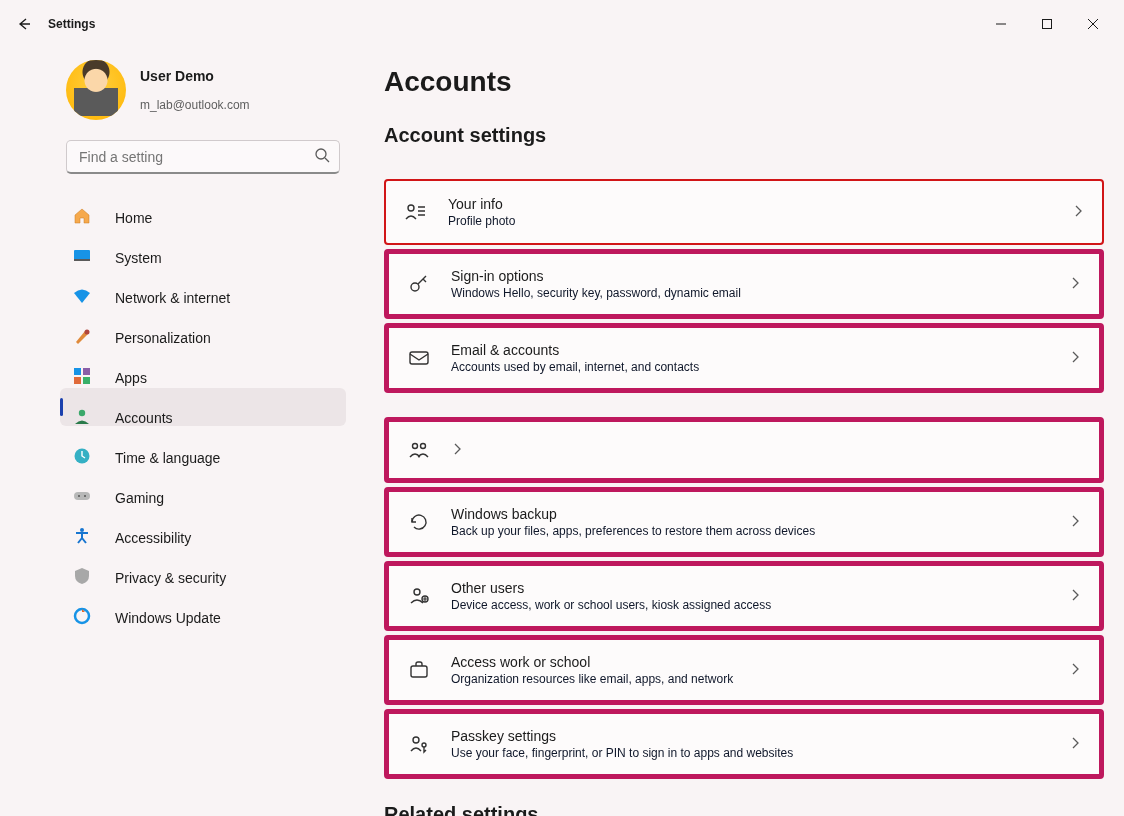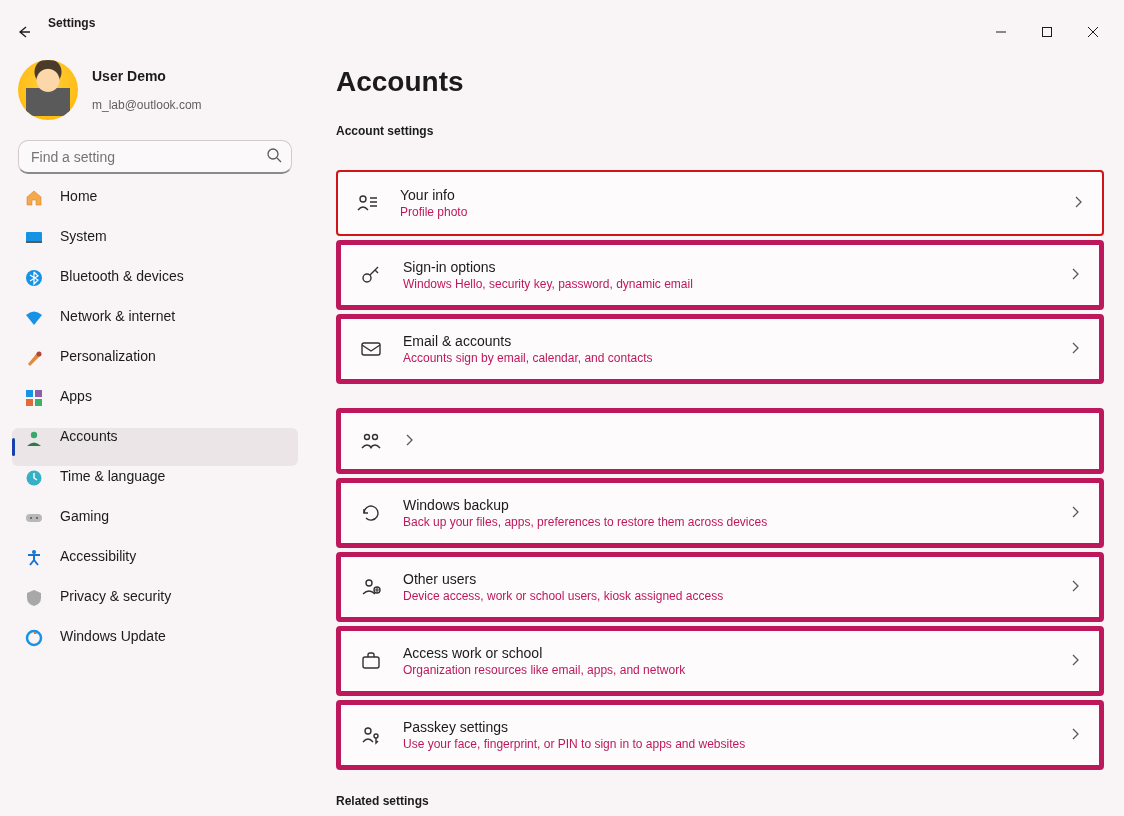--- a/index.html
+++ b/index.html
@@ -1,60 +1,60 @@
 <!DOCTYPE html>
 <html><head>
   <meta charset="utf-8">
   <style>
     * { margin: 0; padding: 0; box-sizing: border-box; font-family: 'Segoe UI Variable', 'Segoe UI', sans-serif; }
     body { background: #f9f4f5; width: 1124px; height: 816px; overflow: hidden; color: #1b1b1b; }
 
     
-    .titlebar { display: flex; height: 48px; padding: 16px 8px; }
+    .titlebar { display: flex; align-items: center; height: 48px; padding: 8px 8px; }
     .back-btn { width: 32px; height: 32px; display: flex; align-items: center; justify-content: center; border: none; background: transparent; cursor: pointer; border-radius: 4px; }
     .titlebar-title { margin-left: 8px; font-size: 12px; font-weight: 600; }
     .titlebar-spacer { flex: 1; }
     .win-controls { display: flex; gap: 0; }
     .win-btn { width: 46px; height: 32px; display: flex; align-items: center; justify-content: center; background: transparent; border: none; cursor: pointer; }
 
     
-    .layout { display: flex; height: calc(100% - 48px); }
+    .layout { display: flex; height: calc(100% - 48px); padding-left: 48px; }
 
     
     .sidebar { width: 308px; padding: 8px 10px 0 12px; display: flex; flex-direction: column; }
     .profile { display: flex; align-items: center; gap: 14px; padding: 4px 6px 12px 6px; }
     .avatar { width: 60px; height: 60px; border-radius: 50%; background: radial-gradient(circle at 50% 40%, #ffcf3f 0%, #ffb400 100%); position: relative; overflow: hidden; flex-shrink: 0; }
     .avatar::after { content: ""; position: absolute; inset: 0; background:
       radial-gradient(circle at 50% 34%, #fbd7a9 0 11px, transparent 12px),
       radial-gradient(circle at 50% 20%, #4a3b2a 0 13px, transparent 14px),
       linear-gradient(#5a5a5a,#5a5a5a) 50% 88%/44px 28px no-repeat; }
     .profile-name { font-size: 14px; font-weight: 600; }
     .profile-email { font-size: 12px; color: #5f5f5f; margin-top: 14px; }
 
     .search-wrap { position: relative; margin: 8px 6px 14px 6px; }
-    .search { width: 100%; height: 34px; border: 1px solid #d0cacc; border-bottom: 2px solid #8a8a8a; border-radius: 10px; background: #fcf9fa; padding: 0 34px 0 12px; font-size: 14px; outline: none; }
+    .search { width: 100%; height: 34px; border: 1px solid #d0cacc; border-bottom: 2px solid #8a8a8a; border-radius: 5px; background: #fcf9fa; padding: 0 34px 0 12px; font-size: 14px; outline: none; }
     .search-icon { position: absolute; right: 10px; top: 50%; transform: translateY(-50%); pointer-events: none; color: #5a5a5a; }
 
     .nav { display: flex; flex-direction: column; gap: 2px; }
-    .nav-item { display: flex; align-items: flex-start; gap: 16px; height: 38px; padding: 0 12px; border-radius: 6px; cursor: pointer; font-size: 14px; position: relative; }
+    .nav-item { display: flex; align-items: flex-end; gap: 23px; height: 38px; padding: 0 12px; border-radius: 6px; cursor: pointer; font-size: 14px; position: relative; }
     .nav-item.selected { background: #ece5e7; }
     .nav-item.selected::before { content: ""; position: absolute; left: 0; top: 10px; bottom: 10px; width: 3px; background: #1a40ad; border-radius: 3px; }
     .nav-icon { width: 20px; height: 20px; display: flex; align-items: center; justify-content: center; flex-shrink: 0; }
 
     
     .main { flex: 1; padding: 18px 20px 0 28px; overflow-y: auto; height: 100%; position: relative; }
     .main h1 { font-size: 28px; font-weight: 600; margin-bottom: 26px; }
-    .section-title { font-size: 12px; font-weight: 600; margin-bottom: 10px; margin-top: 8px; }
+    .section-title { font-size: 20px; font-weight: 600; margin-bottom: 10px; margin-top: 8px; }
     .cards-group { display: flex; flex-direction: column; gap: 4px; margin-bottom: 24px; }
     .card { display: flex; align-items: center; gap: 20px; background: #fdfbfb; border: 5px solid #be185d; border-radius: 4px; padding: 14px 18px; cursor: pointer; min-height: 66px; }
     .card.highlight { border: 2px solid #d11517; margin-top: 22px; }
     .card-icon { width: 24px; height: 24px; display: flex; align-items: center; justify-content: center; flex-shrink: 0; color: #323232; }
     .card-texts { flex: 1; }
     .card-title { font-size: 14px; color: #1b1b1b; }
-    .card-sub { font-size: 12px; color: #be185d; margin-top: 2px; }
+    .card-sub { font-size: 12px; color: #0f172a; margin-top: 2px; }
     .chev { color: #5a5a5a; flex-shrink: 0; }
     
     .main::-webkit-scrollbar { width: 6px; }
     .main::-webkit-scrollbar-thumb { background: #c2bcbe; border-radius: 3px; }
   </style>
 </head>
 <body>
 
 <div class="titlebar">
   <button class="back-btn">
@@ -118,29 +118,20 @@
           <svg width="18" height="18" viewBox="0 0 18 18">
               <rect x="1" y="3" width="16" height="11" rx="1" fill="#1793e6"></rect>
               <rect x="1" y="12" width="16" height="2" fill="#5a5a5a"></rect>
             </svg>
         </span>
         <span>System</span>
       </div>
       <div class="nav-item">
         <span class="nav-icon">
           <svg width="18" height="18" viewBox="0 0 18 18">
-              <circle cx="9" cy="9" r="8" fill="#1793e6"></circle>
-              <path d="M9 3 V15 L13 11 L5 6 M9 3 L13 7 L5 12" stroke="#fff" stroke-width="1.2" fill="none"></path>
-            </svg>
-        </span>
-        <span>Bluetooth &amp; devices</span>
-      </div>
-      <div class="nav-item">
-        <span class="nav-icon">
-          <svg width="18" height="18" viewBox="0 0 18 18">
               <path d="M1 6 Q9 -1 17 6 L9 16 Z" fill="#1793e6"></path>
             </svg>
         </span>
         <span>Network &amp; internet</span>
       </div>
       <div class="nav-item">
         <span class="nav-icon">
           <svg width="18" height="18" viewBox="0 0 18 18">
               <path d="M3 15 L12 4 L15 7 L5 17 Z" fill="#e08a3a"></path>
               <circle cx="14" cy="5" r="2.5" fill="#b0453c"></circle>
@@ -257,21 +248,21 @@
 
       <div class="card">
         <span class="card-icon">
           <svg width="22" height="22" viewBox="0 0 22 22" fill="none" stroke="#323232" stroke-width="1.4">
               <rect x="2" y="5" width="18" height="12" rx="2"></rect>
               <path d="M2 7 L11 13 L20 7"></path>
             </svg>
         </span>
         <div class="card-texts">
           <div class="card-title">Email &amp; accounts</div>
-          <div class="card-sub">Accounts sign by email, calendar, and contacts</div>
+          <div class="card-sub">Accounts used by email, internet, and contacts</div>
         </div>
         <span class="chev"><svg width="12" height="12" viewBox="0 0 12 12" fill="none" stroke="#5a5a5a" stroke-width="1.3">
               <path d="M4 1 L9 6 L4 11"></path>
             </svg></span>
       </div>
     </div>
 
     <div class="cards-group">
       <div class="card">
         <span class="card-icon">

